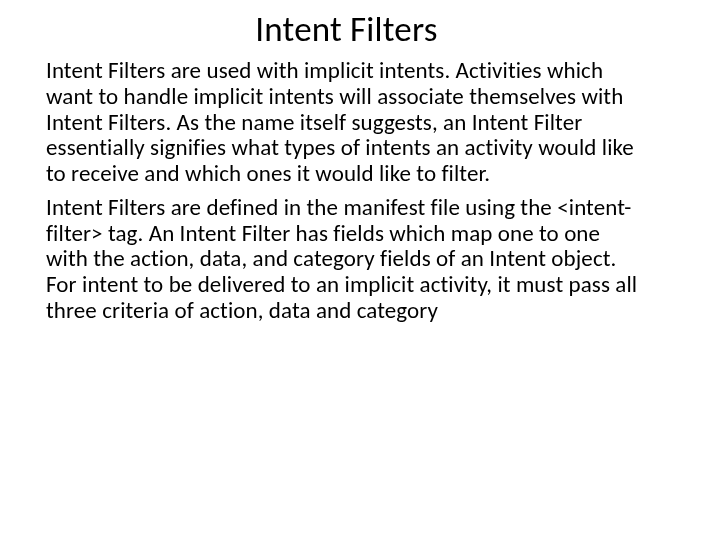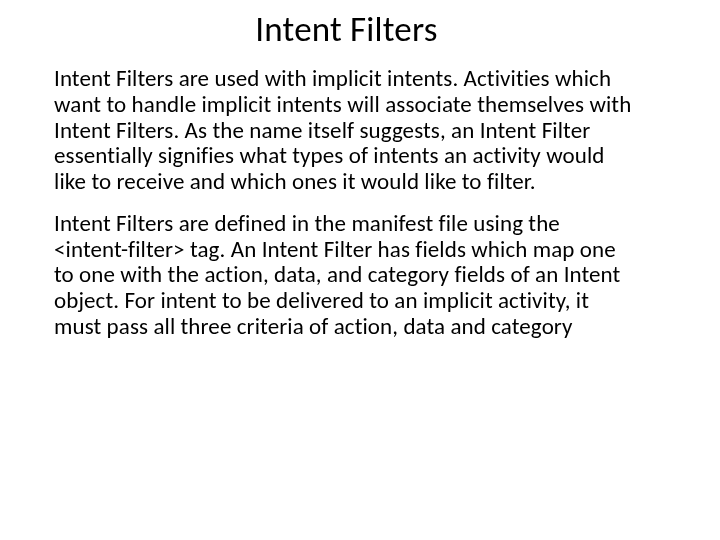--- a/index.html
+++ b/index.html
@@ -24,21 +24,21 @@
     text-align: center;
     margin: 0 0 4px 0;
     letter-spacing: 0.2px;
   }
   .body {
     font-size: 23px;
     line-height: 1.12;
     letter-spacing: 0.1px;
   }
   .body p {
-    margin: 16px;
+    margin: 8px;
   }
 </style>
 </head>
 <body>
 
 <div class="slide">
   <h1 class="title">Intent Filters</h1>
   <div class="body">
     <p>Intent Filters are used with implicit intents. Activities which want to handle implicit intents will associate themselves with Intent Filters. As the name itself suggests, an Intent Filter essentially signifies what types of intents an activity would like to receive and which ones it would like to filter.</p>
     <p>Intent Filters are defined in the manifest file using the &lt;intent-filter&gt; tag. An Intent Filter has fields which map one to one with the action, data, and category fields of an Intent object. For intent to be delivered to an implicit activity, it must pass all three criteria of action, data and category</p>

